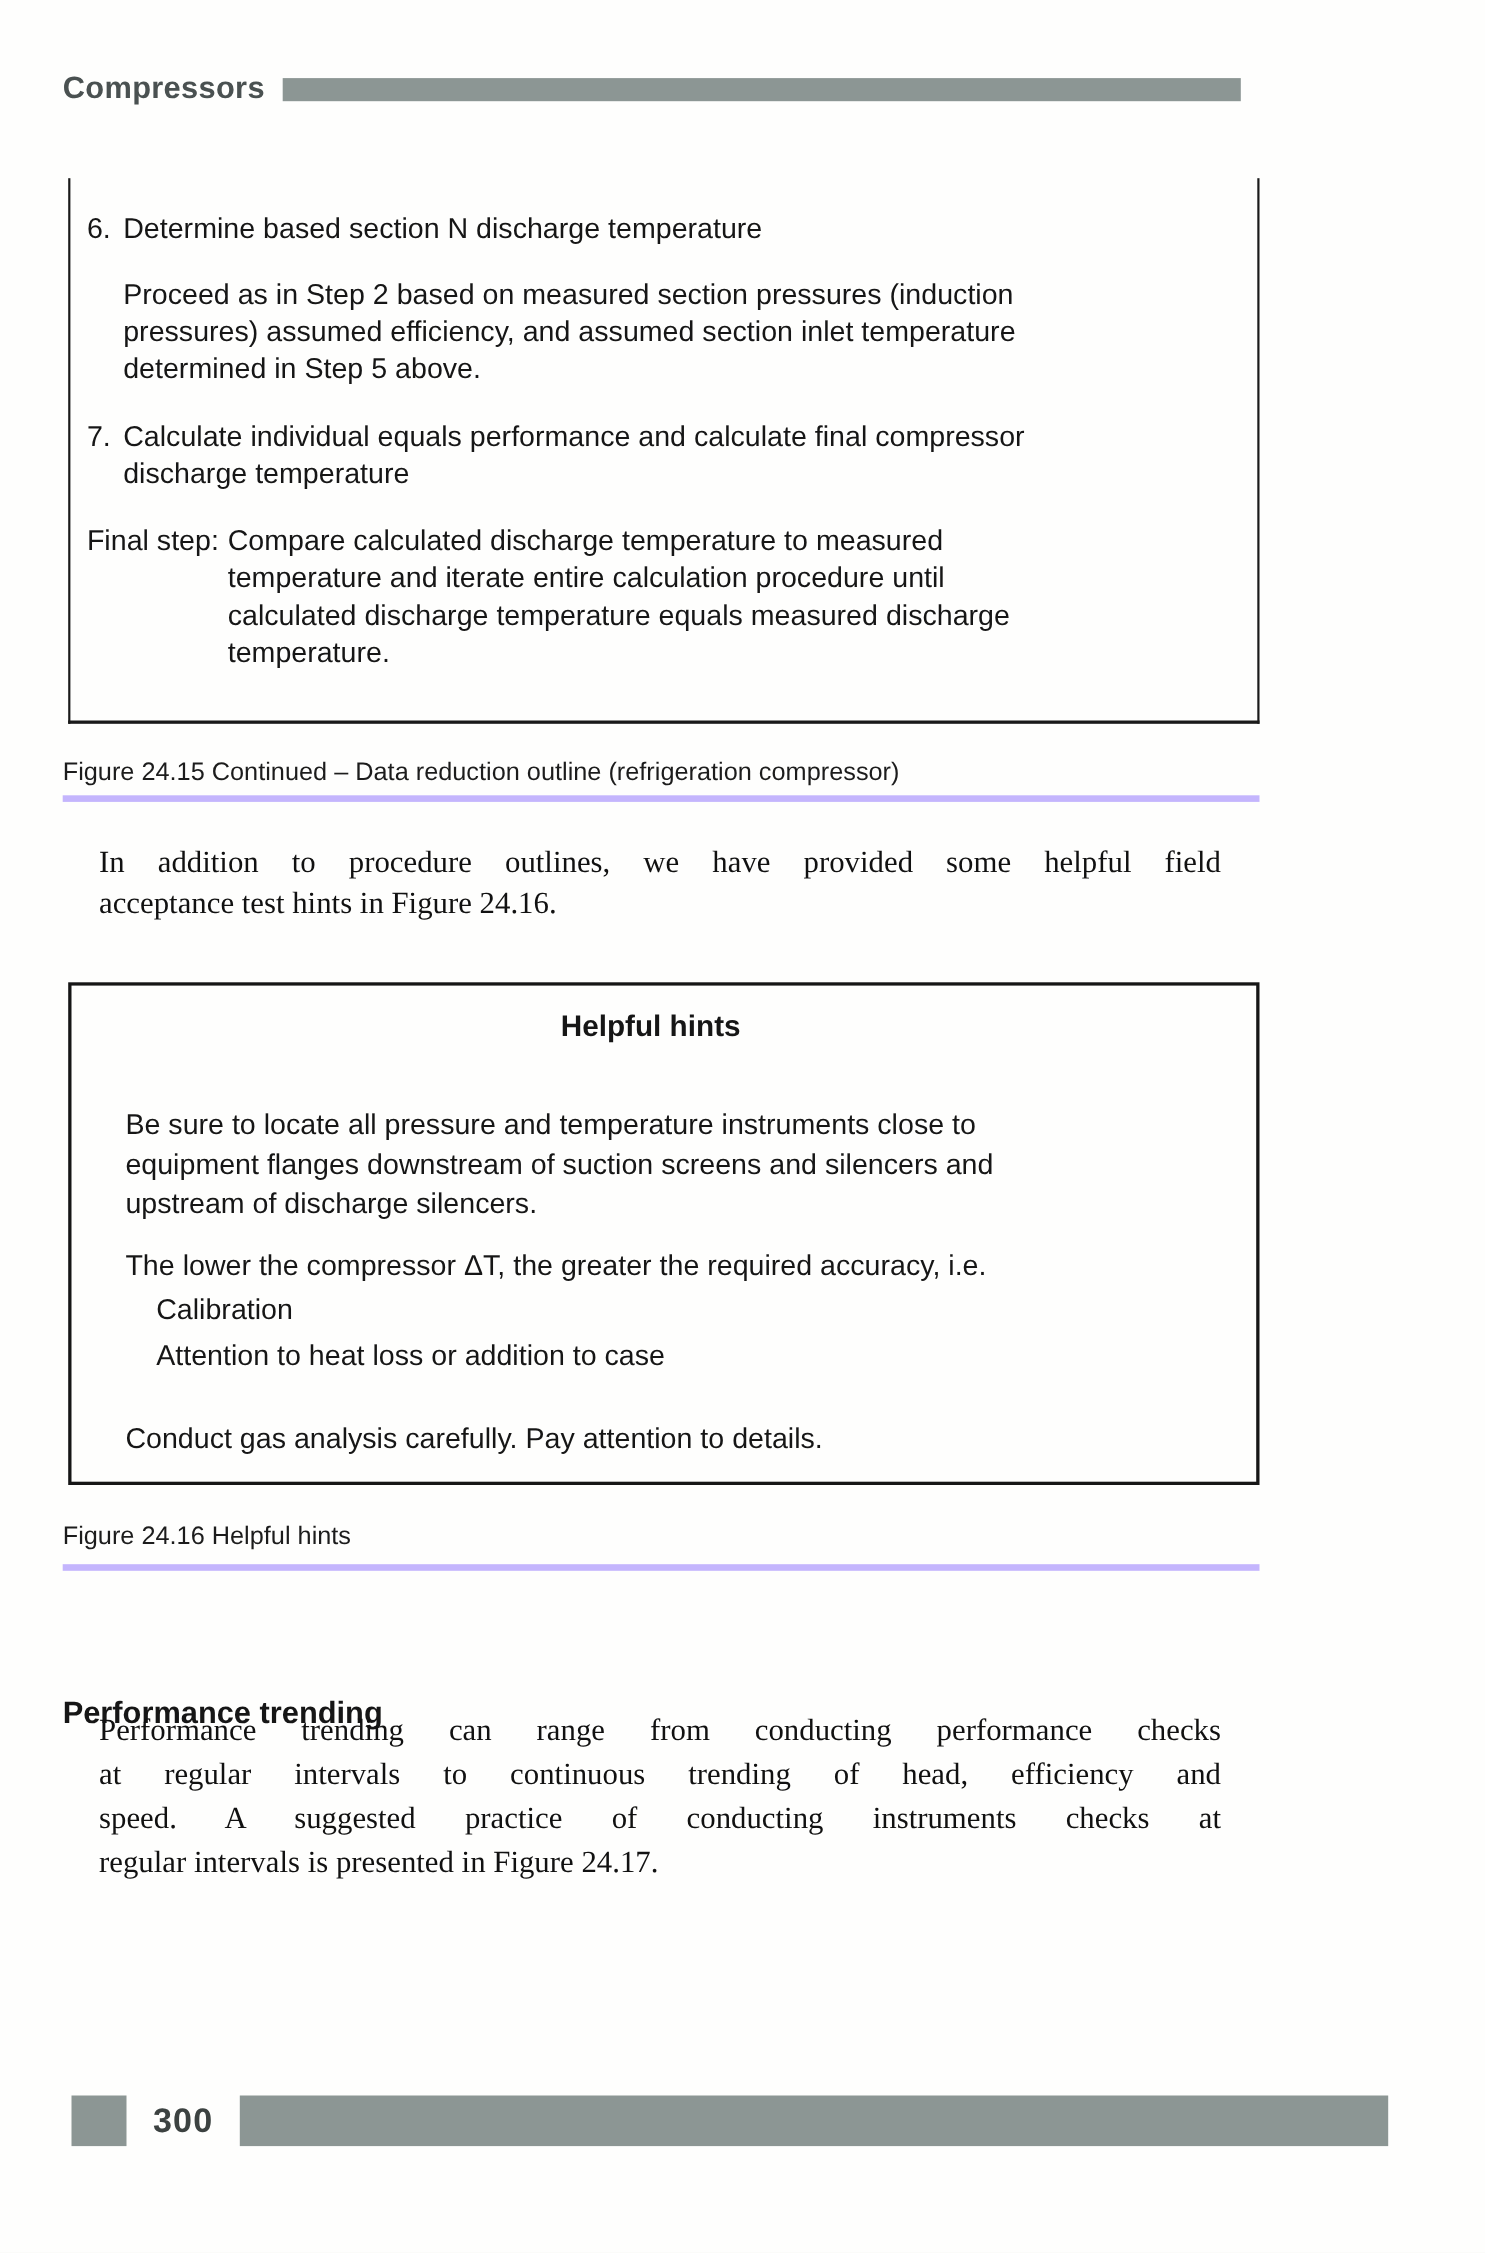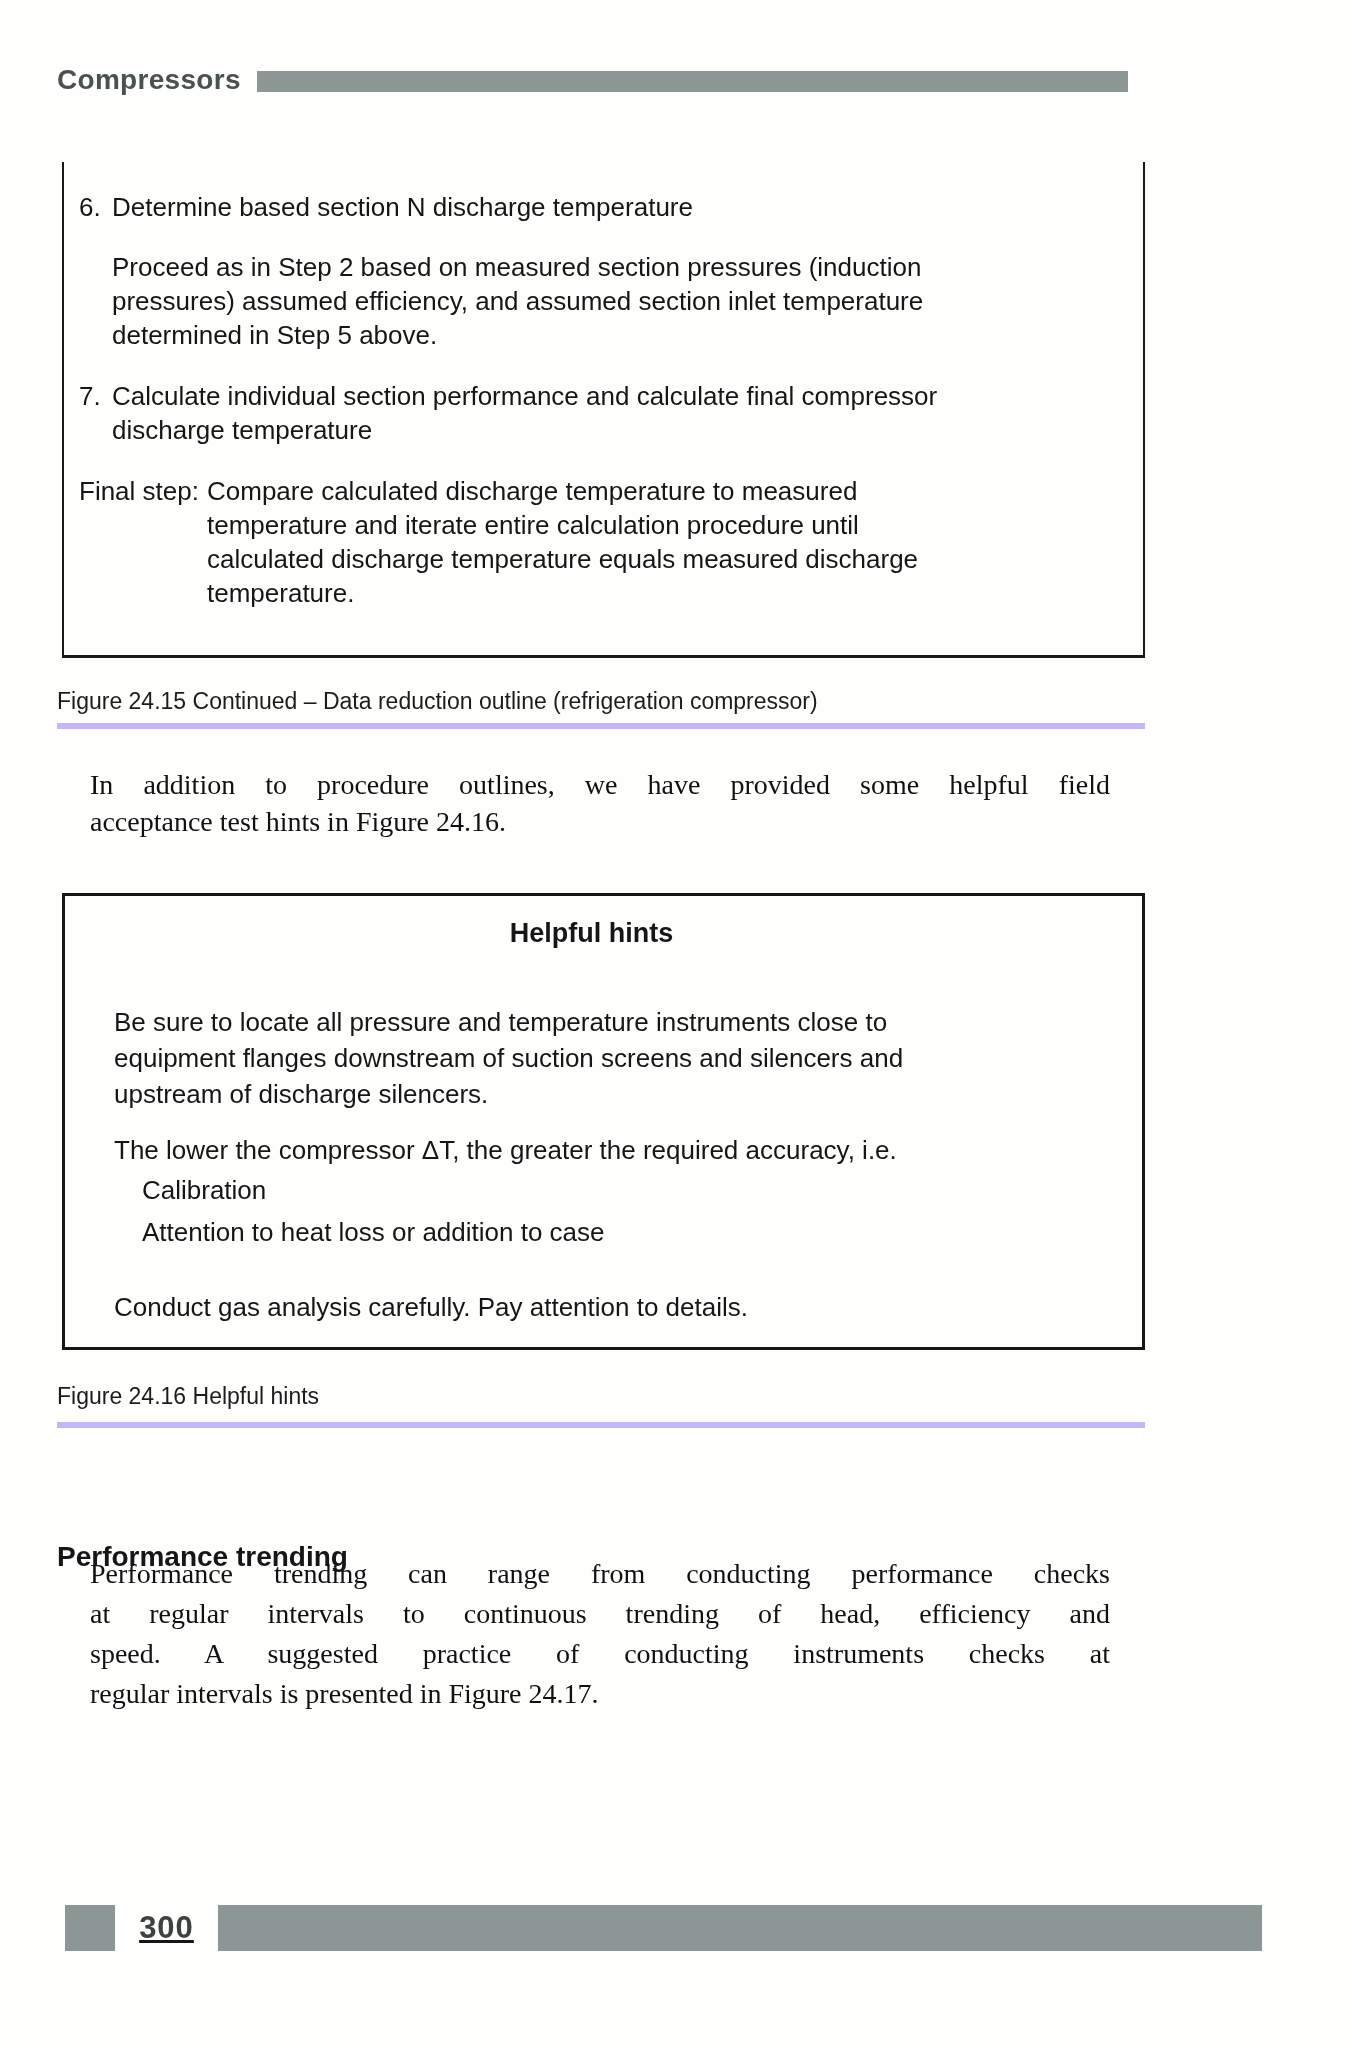--- a/index.html
+++ b/index.html
@@ -95,21 +95,21 @@
 
   
   .section-heading {
     position: absolute; left: 57px; top: 1512px;
     font-size: 28px; font-weight: bold; color: #161616; line-height: 34px;
   }
 
   
   .page-footer {
     position: absolute; left: 65px; right: 88px; top: 1905px; height: 46px;
-    display: flex; align-items: stretch; text-decoration: underline;
+    display: flex; align-items: stretch;
   }
   .footer-square { width: 50px; background: #8c9694; flex: none; }
   .footer-num {
     width: 103px; flex: none;
     display: flex; align-items: center; justify-content: center;
     font-size: 31px; font-weight: bold; color: #3c4241; letter-spacing: 1px;
   }
   .footer-bar { flex: 1; background: #8c9694; }
 </style>
 </head>
@@ -128,21 +128,21 @@
       <div>
         <p class="step-title">Determine based section N discharge temperature</p>
         <p class="step-body">Proceed as in Step 2 based on measured section pressures (induction
 pressures) assumed efficiency, and assumed section inlet temperature
 determined in Step 5 above.</p>
       </div>
     </div>
     <div class="step">
       <span class="step-num">7.</span>
       <div>
-        <p class="step-title">Calculate individual section performance and calculate final compressor
+        <p class="step-title">Calculate individual equals performance and calculate final compressor
 discharge temperature</p>
       </div>
     </div>
     <div class="final-step">
       <span class="final-label">Final step:</span>
       <p class="final-text">Compare calculated discharge temperature to measured
 temperature and iterate entire calculation procedure until
 calculated discharge temperature equals measured discharge
 temperature.</p>
     </div>

